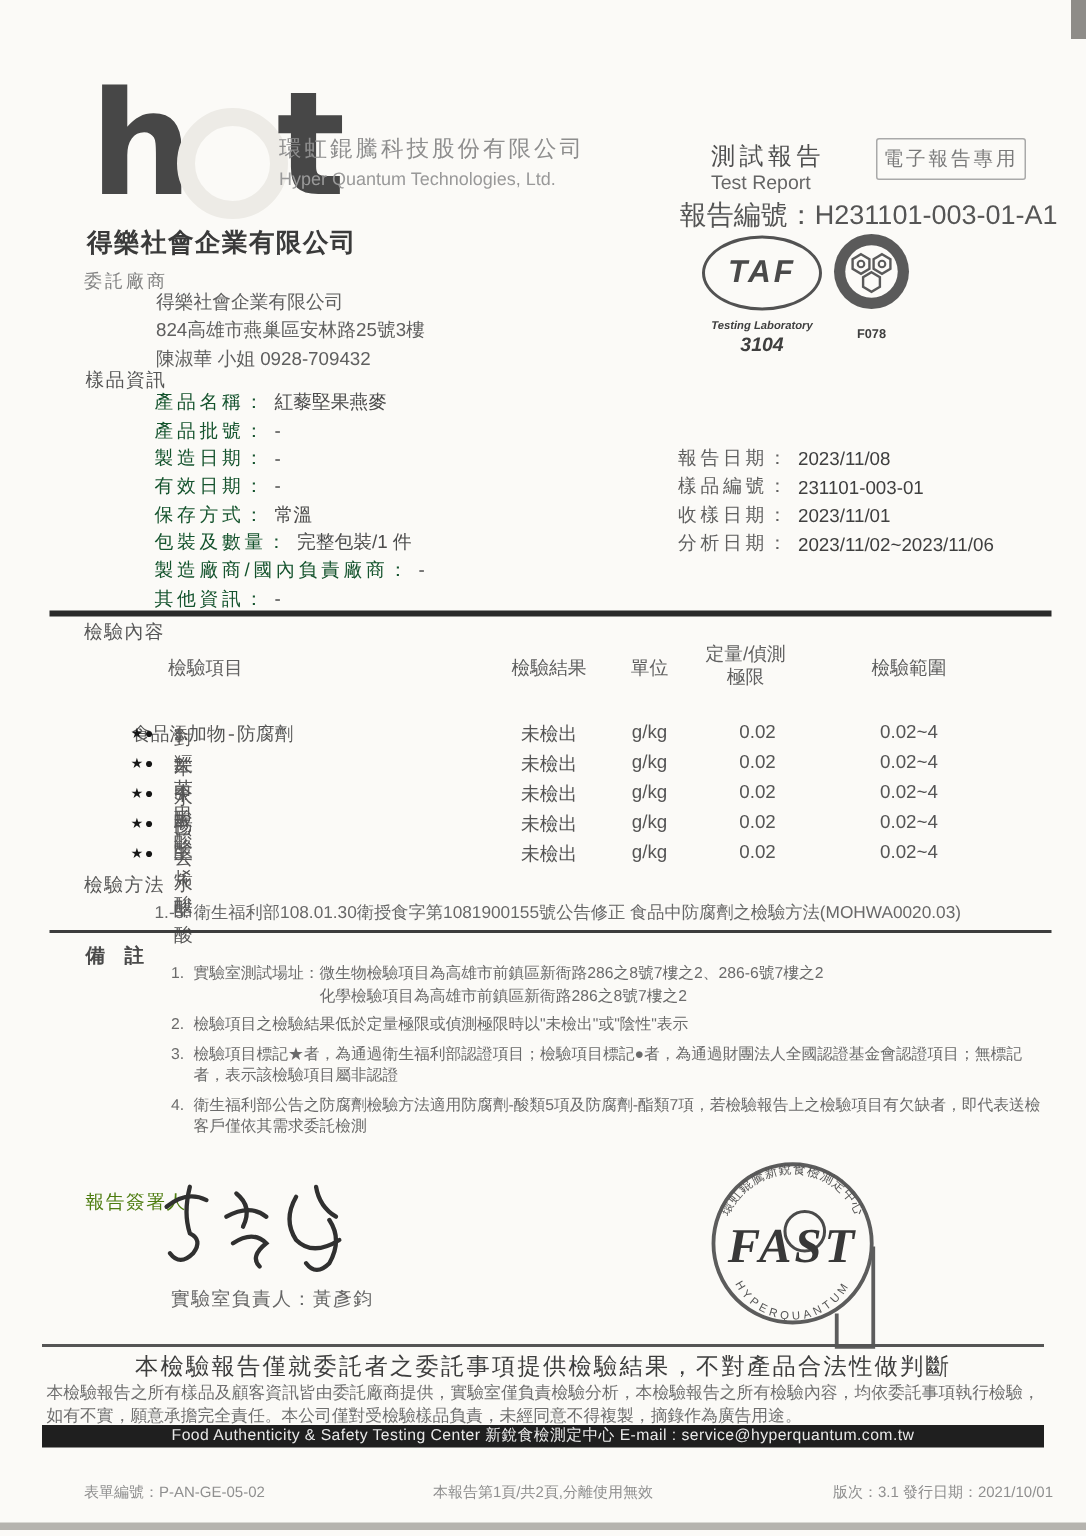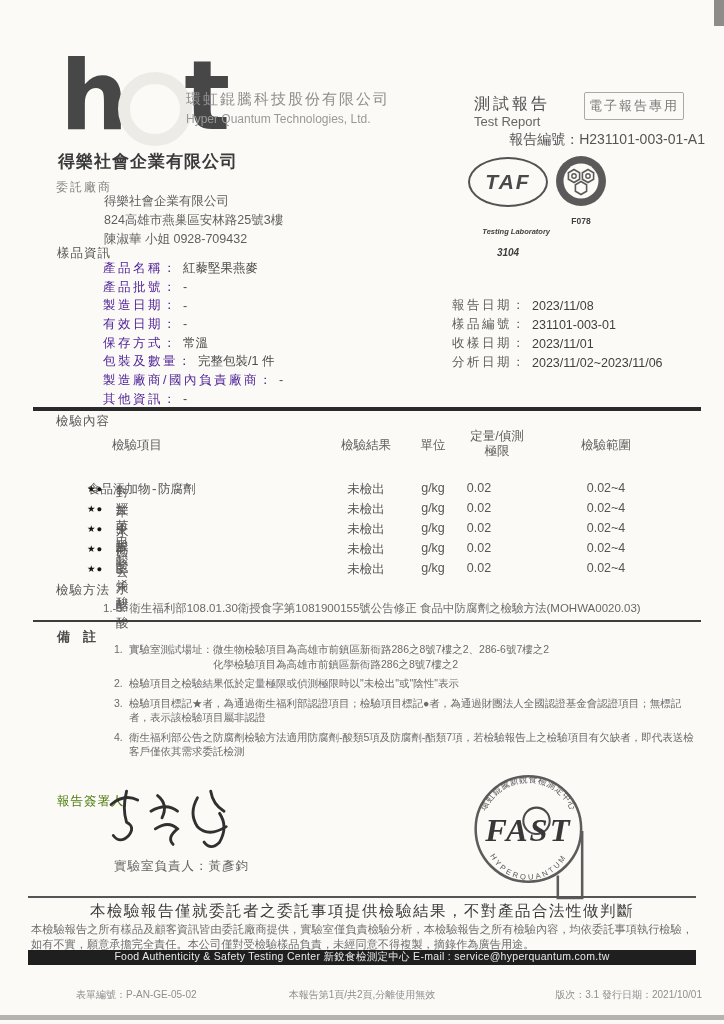--- a/index.html
+++ b/index.html
@@ -8,38 +8,38 @@
   .abs{position:absolute;}
   
   .logo-row{position:absolute;left:60px;top:56px;display:flex;align-items:flex-start;}
   .logo-letter{font-family:"DejaVu Sans",sans-serif;font-weight:800;font-size:96px;line-height:80px;color:#474747;}
   .logo-q{width:50px;height:50px;border:12px solid #edebe6;border-radius:50%;margin:16px -8px 0 -10px;}
   .co-zh{position:absolute;left:186px;top:90px;font-size:15px;color:#8e8e8e;letter-spacing:2px;}
   .co-en{position:absolute;left:186px;top:112px;font-size:12px;color:#999;}
   .rpt-zh{position:absolute;left:474px;top:94px;font-size:16px;color:#4f4f4f;letter-spacing:3px;}
   .rpt-en{position:absolute;left:474px;top:114px;font-size:13px;color:#666;}
   .e-badge{position:absolute;left:584px;top:92px;border:1.5px solid #a9a9a9;border-radius:2px;padding:4px 4px;font-size:13px;color:#7a7a7a;letter-spacing:2px;}
-  .rptno{position:absolute;left:420px;top:131px;width:285px;text-align:right;font-size:14px;color:#555;}
+  .rptno{position:absolute;left:420px;top:131px;width:285px;text-align:right;font-size:18px;color:#555;}
   
   .client-name{position:absolute;left:58px;top:150px;font-size:17px;font-weight:bold;color:#3a3a3a;letter-spacing:1px;}
   .client-label{position:absolute;left:56px;top:179px;font-size:12px;color:#828282;letter-spacing:2px;}
   .client-lines{position:absolute;left:104px;top:192px;font-size:12.5px;color:#5f5f5f;line-height:19px;}
   
   .taf{position:absolute;left:466px;top:157px;width:84px;text-align:center;font-style:italic;}
   .taf-ellipse{width:76px;height:46px;border:2.5px solid #525252;border-radius:50%;margin:0 auto;display:flex;align-items:center;justify-content:center;}
   .taf-text{font-size:21px;font-weight:bold;color:#4a4a4a;letter-spacing:2px;}
-  .taf-sub{margin-top:20px;font-size:7.5px;font-weight:bold;color:#3f3f3f;text-align:right;}
-  .taf-num{font-size:10px;font-weight:bold;color:#3f3f3f;margin-top:11px;}
+  .taf-sub{margin-top:5px;font-size:7.5px;font-weight:bold;color:#3f3f3f;}
+  .taf-num{font-size:13px;font-weight:bold;color:#3f3f3f;margin-top:1px;}
   .fseal{position:absolute;left:551px;top:154px;width:60px;text-align:center;}
   .fseal-code{font-size:8.5px;font-weight:bold;color:#3f3f3f;margin-top:2px;}
   
   .sec-label{font-size:12.5px;color:#565656;letter-spacing:1px;}
   .sample-rows{position:absolute;left:103px;top:259px;}
   .srow{height:18.7px;display:flex;align-items:center;font-size:12.5px;}
-  .srow .k{color:#4c1d95;letter-spacing:2.5px;}
+  .srow .k{color:#14532d;letter-spacing:2.5px;}
   .srow .v{color:#4c4c4c;margin-left:5px;}
   .meta-rows{position:absolute;left:452px;top:296px;}
   .mrow{height:19px;display:flex;align-items:center;font-size:12.5px;}
   .mrow .k{color:#606060;letter-spacing:2.5px;}
   .mrow .v{color:#3f3f3f;margin-left:5px;}
   
   .rule-thick{position:absolute;left:33px;top:407px;width:668px;height:3.5px;background:#2a2a2a;}
   .rule-mid{position:absolute;left:33px;top:620px;width:668px;height:2px;background:#3d3d3d;}
   .rule-thin{position:absolute;left:28px;top:896px;width:668px;height:1.5px;background:#555;}
   
@@ -47,21 +47,21 @@
   .tc{transform:translateX(-50%);text-align:center;}
   .th-limit{position:absolute;top:429px;left:466px;width:62px;font-size:12.5px;color:#5f5f5f;line-height:15px;text-align:center;}
   .tgroup{position:absolute;left:88px;top:481px;font-size:12.5px;color:#555;font-family:Liberation Mono, monospace;}
   .trow{position:absolute;left:0;width:724px;height:20px;}
   .trow span{position:absolute;top:3px;font-size:12.5px;color:#555;}
   .trow .marks{left:87px;top:5px;font-size:9.5px;color:#161616;letter-spacing:1px;}
   .trow .nm{left:116px;color:#545454;}
   .trow .no{color:#5f5f5f;font-size:11.5px;margin-right:4px;}
   .trow .res{left:366px;transform:translateX(-50%);}
   .trow .unit{left:433px;transform:translateX(-50%);}
-  .trow .lim{left:471px;transform:translateX(-50%);padding-left:16px;}
+  .trow .lim{left:497px;transform:translateX(-50%);padding-left:16px;}
   .trow .rng{left:606px;transform:translateX(-50%);}
   
   .method-label{position:absolute;left:56px;top:582px;}
   .method-text{position:absolute;left:103px;top:601px;font-size:11.5px;color:#686868;}
   
   .notes-label{position:absolute;left:57px;top:628px;font-size:13px;font-weight:bold;color:#4a4a4a;}
   .notes{position:absolute;left:114px;top:642px;width:582px;font-size:10.5px;color:#6b6b6b;line-height:14.5px;}
   .note{display:flex;margin-bottom:5px;}
   .note .n{flex:0 0 15px;}
   .note .t{flex:1;}
@@ -71,21 +71,21 @@
   .sig-svg{position:absolute;left:100px;top:786px;}
   .sig-caption{position:absolute;left:114px;top:858px;font-size:12.5px;color:#666;letter-spacing:1px;}
   .fast-seal{position:absolute;left:458px;top:764px;}
   
   .disc-head{position:absolute;left:0;top:901px;width:724px;text-align:center;font-size:15.5px;color:#3d3d3d;letter-spacing:1.5px;}
   .disc-body{position:absolute;left:31px;top:922px;width:662px;font-size:11.2px;color:#6f6f6f;line-height:14.5px;text-align:justify;}
   .bar{position:absolute;left:28px;width:668px;height:14.5px;background:#1f1f1f;color:#e9e9e9;font-size:10.5px;display:flex;align-items:center;justify-content:center;letter-spacing:0.3px;}
   .bar1{top:950px;}
   .bar2{top:966.5px;}
   .foot-row{position:absolute;left:0;top:988px;width:724px;font-size:10px;color:#8f8f8f;}
-  .foot-left{position:absolute;left:56px;margin-left:20px;}
+  .foot-left{position:absolute;left:56px;}
   .foot-center{position:absolute;left:0;width:724px;text-align:center;}
   .foot-right{position:absolute;right:22px;}
   .scan-bottom{position:absolute;left:0;top:1015px;width:724px;height:5px;background:#b5b3ae;}
   .scan-corner{position:absolute;right:0;top:0;width:10px;height:26px;background:#8e8c88;}
 </style>
 </head>
 <body>
 
 <div class="page">
 

